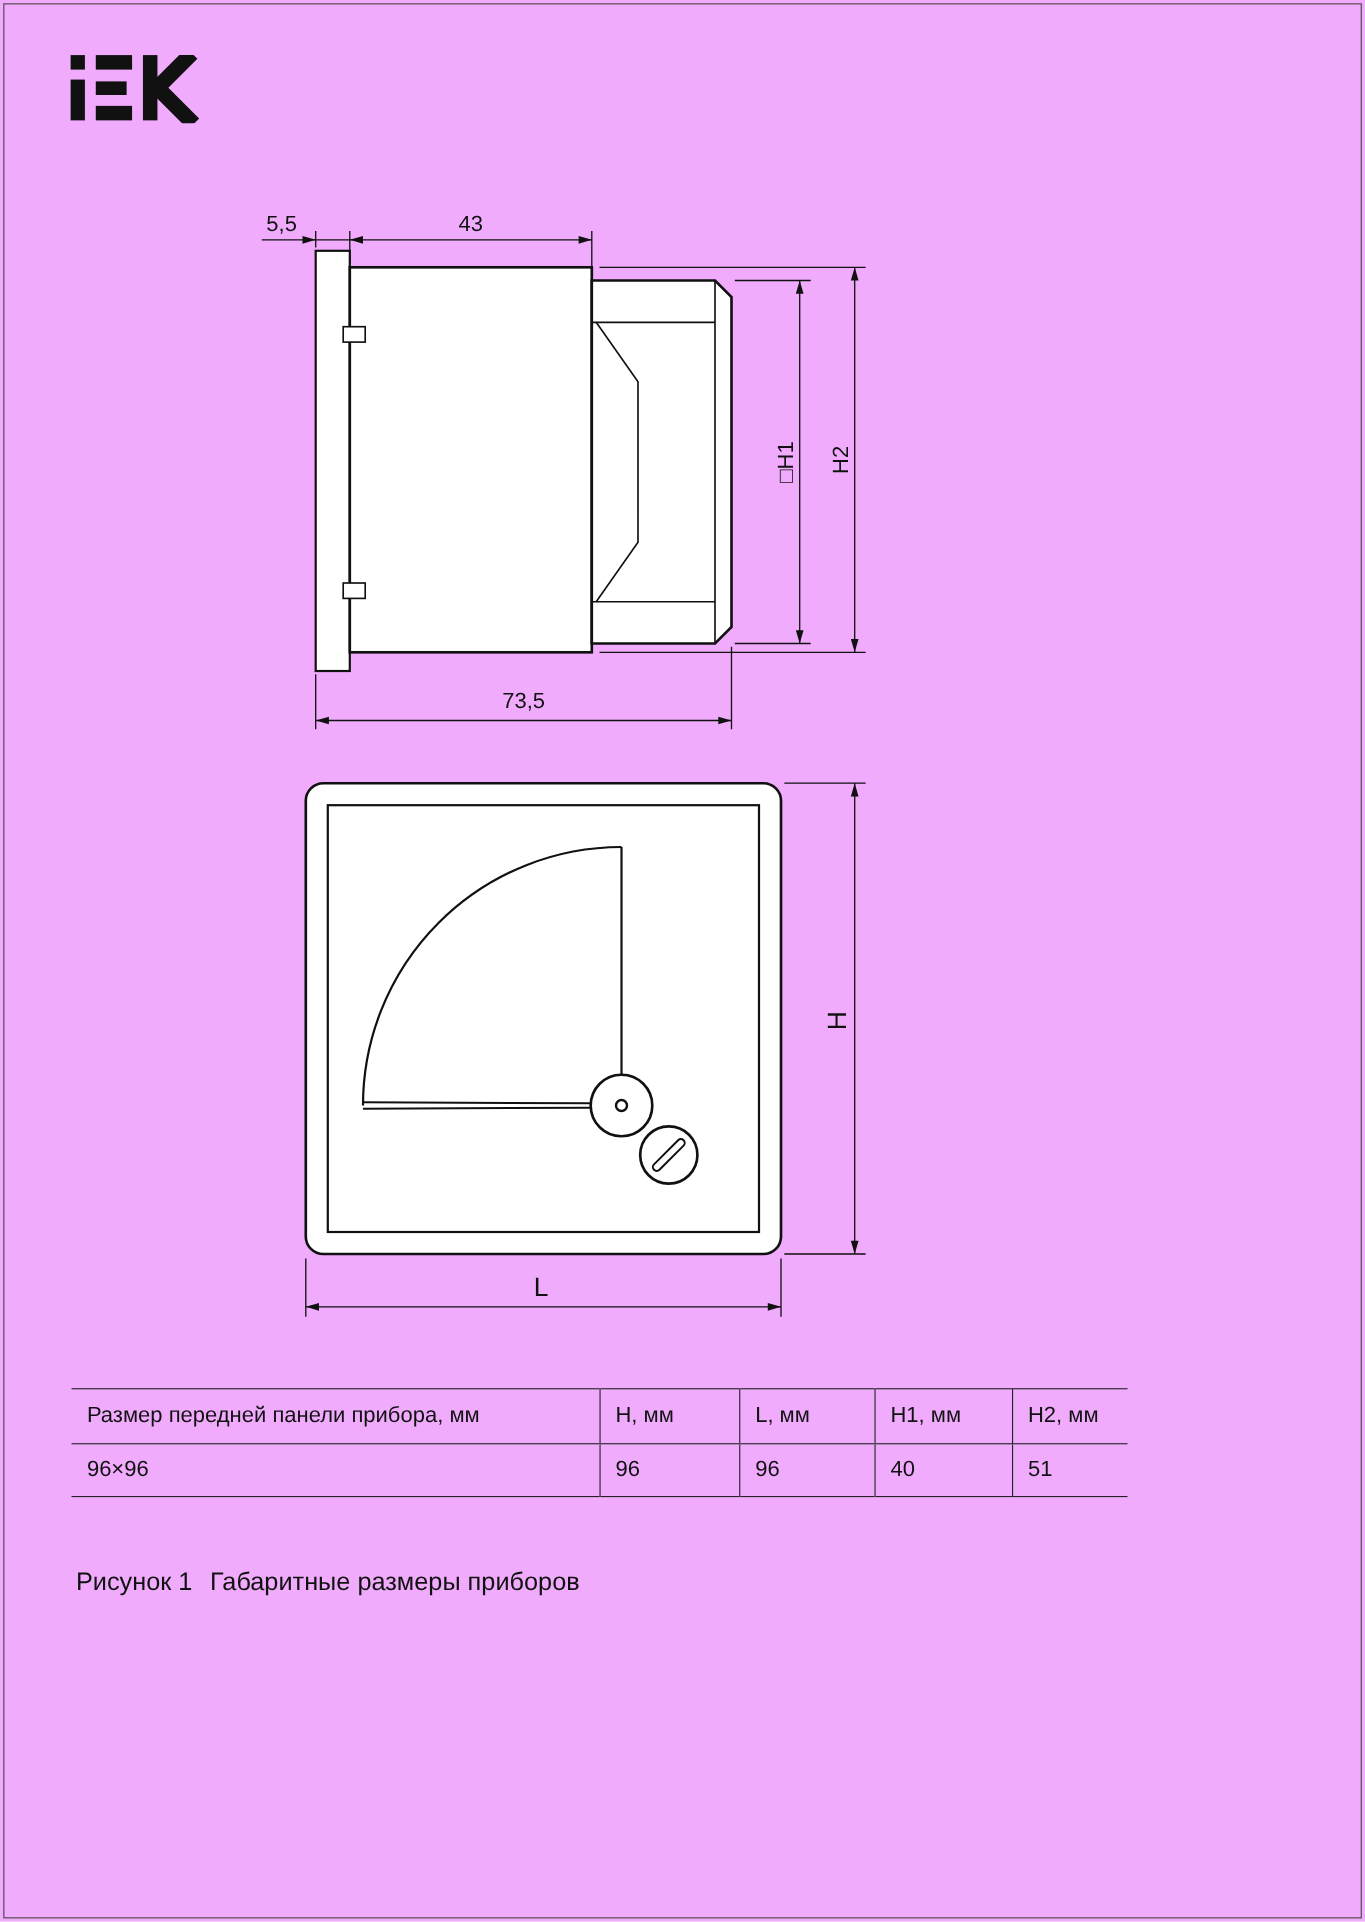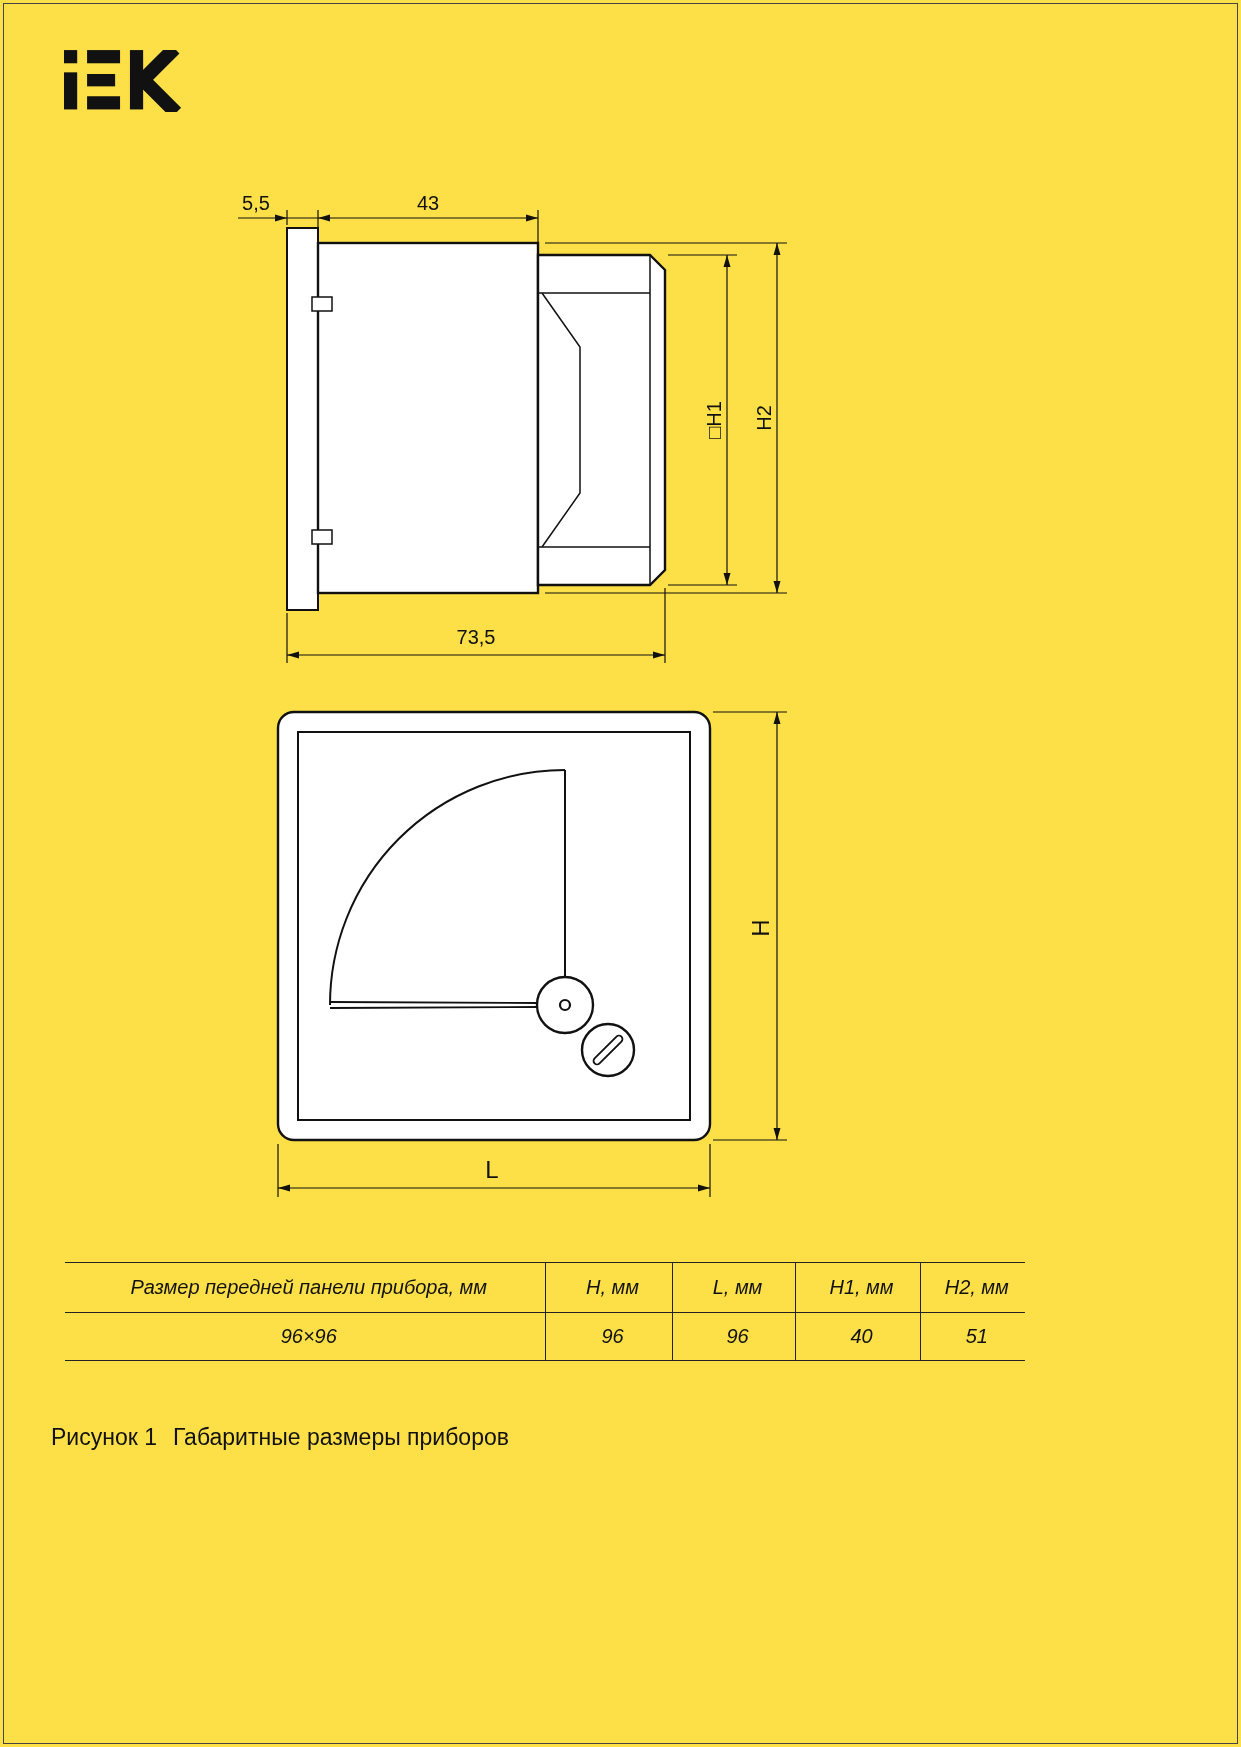--- a/index.html
+++ b/index.html
@@ -1,43 +1,43 @@
 <!DOCTYPE html>
 <html><head>
 <meta charset="utf-8">
 <style>
   * { margin:0; padding:0; box-sizing:border-box; }
   html,body { background:#ffffff; }
   .page {
-    position:relative; width:1241px; height:1747px; background:#fde047;
+    position:relative; width:1241px; height:1747px; background:#f0abfc;
     font-family:"Liberation Sans","DejaVu Sans",sans-serif; color:#111;
     margin:0 auto; overflow:hidden;
   }
   .page-border { position:absolute; inset:3px; border:1px solid #444; pointer-events:none; }
   .logo { position:absolute; left:64px; top:50px; }
   .sideview-svg { position:absolute; left:200px; top:185px; }
   .frontview-svg { position:absolute; left:240px; top:700px; }
   svg text { font-family:"Liberation Sans","DejaVu Sans",sans-serif; fill:#111; }
   .ol { stroke:#111; fill:#fff; }
   .ln { stroke:#111; fill:none; }
   .dim { stroke:#111; stroke-width:1.2; fill:none; }
   .arr { fill:#111; stroke:none; }
   .dim-table {
     position:absolute; left:65px; top:1262px; width:960px;
     border-collapse:collapse; font-size:20px; color:#111; table-layout:fixed;
   }
   .dim-table th, .dim-table td {
-    font-weight:400; text-align:center; padding:0 6px 0 14px;
-    height:48px; vertical-align:middle; overflow:hidden;font-style:italic;
+    font-weight:400; text-align:left; padding:0 6px 0 14px;
+    height:48px; vertical-align:middle; overflow:hidden;
   }
   .dim-table thead th { height:50px; }
   .dim-table tr { border-top:1px solid #222; }
   .dim-table { border-bottom:1px solid #222; }
   .dim-table th + th, .dim-table td + td { border-left:1px solid #222;margin-top:12px; }
-  .caption { position:absolute; left:51px; top:1424px; font-size:23px; color:#111; }
+  .caption { position:absolute; left:69px; top:1424px; font-size:23px; color:#111; }
   .cap-gap { display:inline-block; width:16px; }
 </style>
 </head>
 <body>
 
 <div class="page">
   <div class="page-border"></div>
 
   <svg class="logo" width="122" height="62" viewBox="0 0 148 75" aria-label="IEK">
     <g fill="#111">

